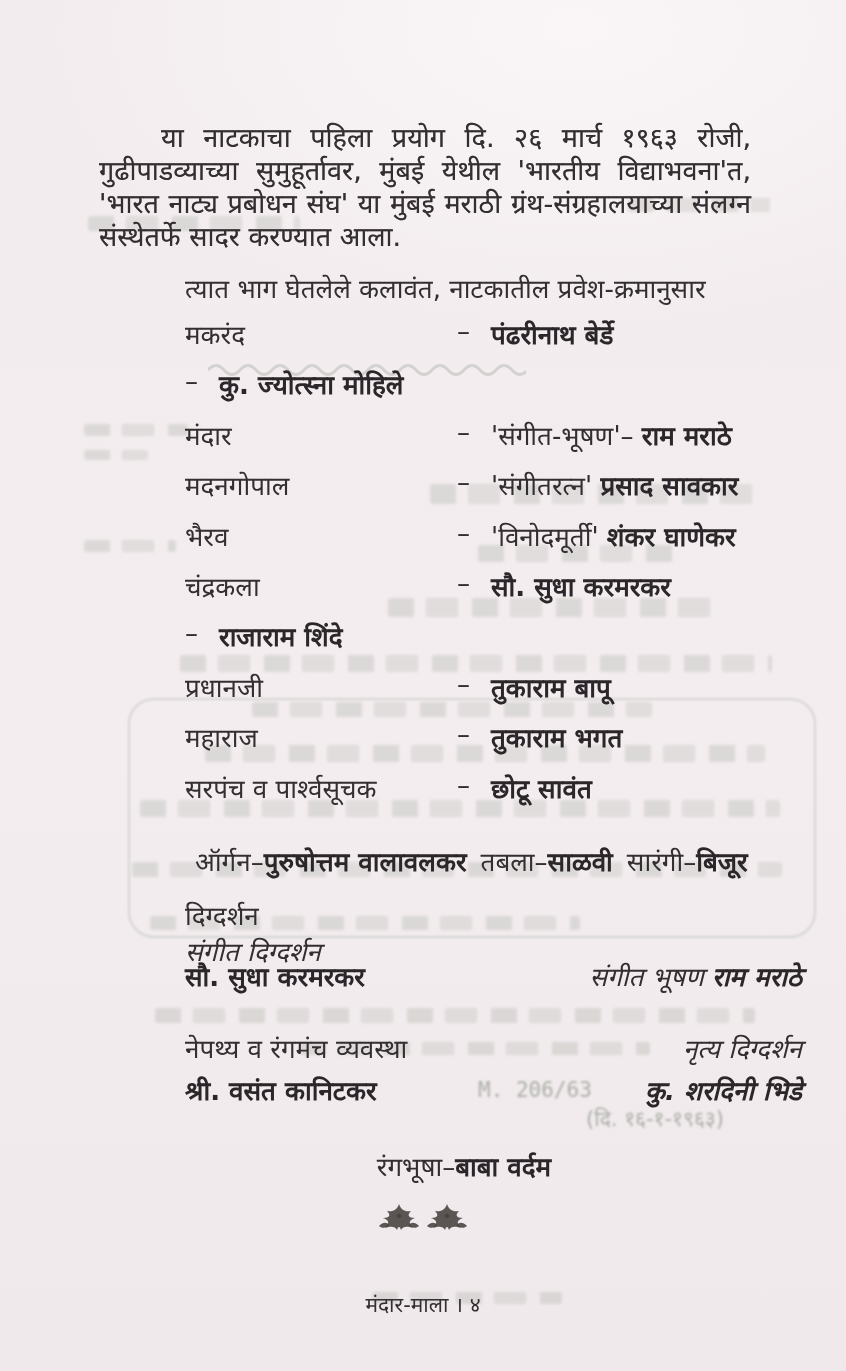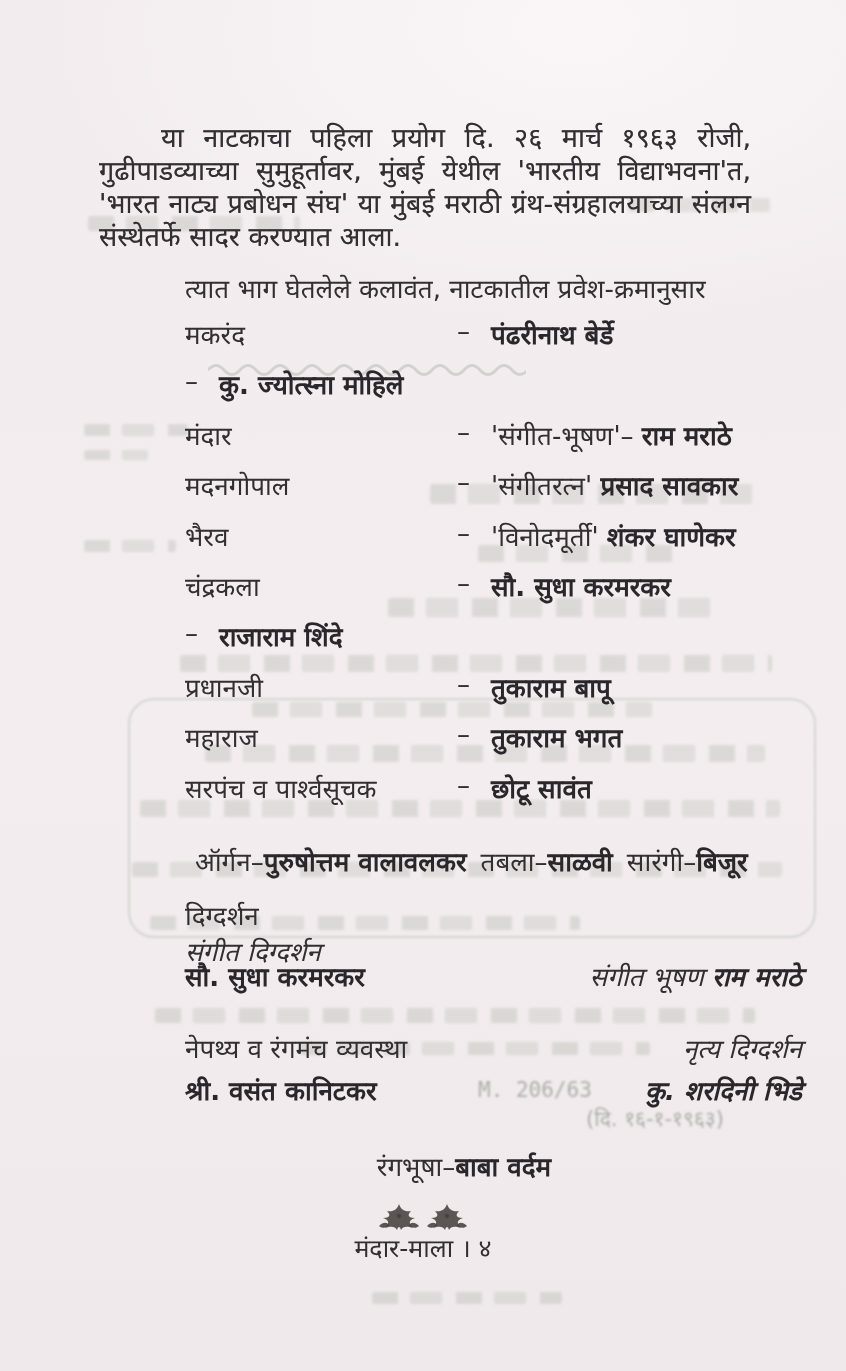--- a/index.html
+++ b/index.html
@@ -31,21 +31,21 @@
   .musicians .nm{font-weight:700;color:#2b2629;}
   .credit-title{font-size:26px;color:#332e31;}
   .credit-name{font-size:26px;font-weight:700;color:#2b2629;}
   .credit-name .pfx{font-weight:400;color:#332e31;}
   .tL{text-align:left;}
   .tR{text-align:left;font-style:italic;}
   .row2{position:absolute;left:185px;width:617px;display:flex;justify-content:space-between;}
   .makeup{left:0;top:1148px;width:846px;text-align:center;font-size:26px;color:#332e31;padding-left:41px;}
   .makeup .nm{font-weight:700;color:#2b2629;}
   .ornament{left:0;top:1202px;width:846px;text-align:center;}
-  .footer{left:0;top:1230px;width:846px;text-align:center;font-size:25px;color:#332e31;}
+  .footer{left:0;top:1290px;width:846px;text-align:center;font-size:21px;color:#332e31;}
   
   .smudge{
     position:absolute;border-radius:3px;filter:blur(1.6px);opacity:.55;
     background:repeating-linear-gradient(90deg,
       rgba(128,138,122,.38) 0 26px, rgba(128,138,122,0) 26px 38px,
       rgba(128,138,122,.30) 38px 70px, rgba(128,138,122,0) 70px 84px);
   }
   .ghost-text{
     position:absolute;color:rgba(125,135,120,.6);filter:blur(.8px);
     font-size:21px;white-space:nowrap;

